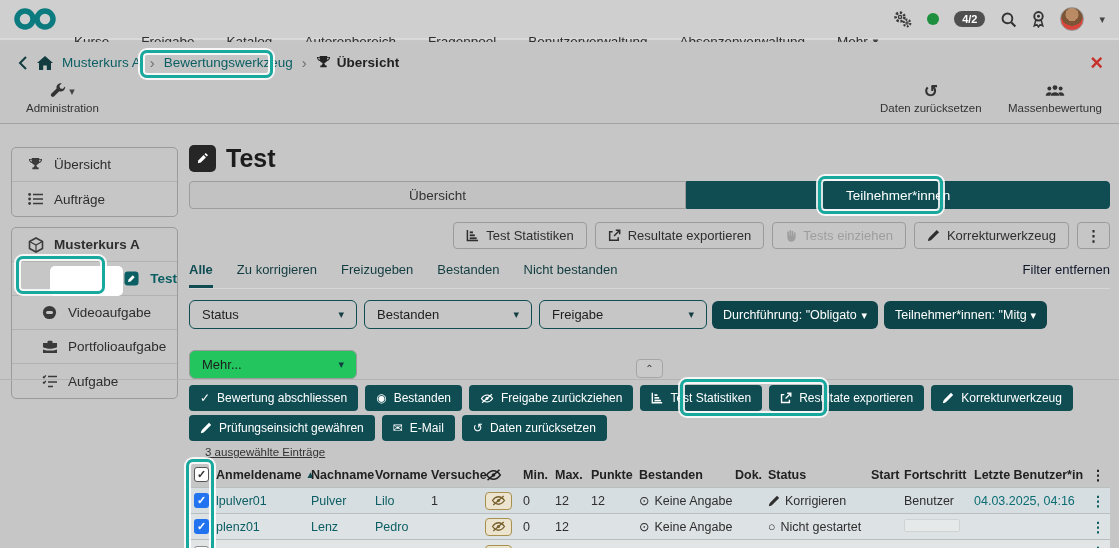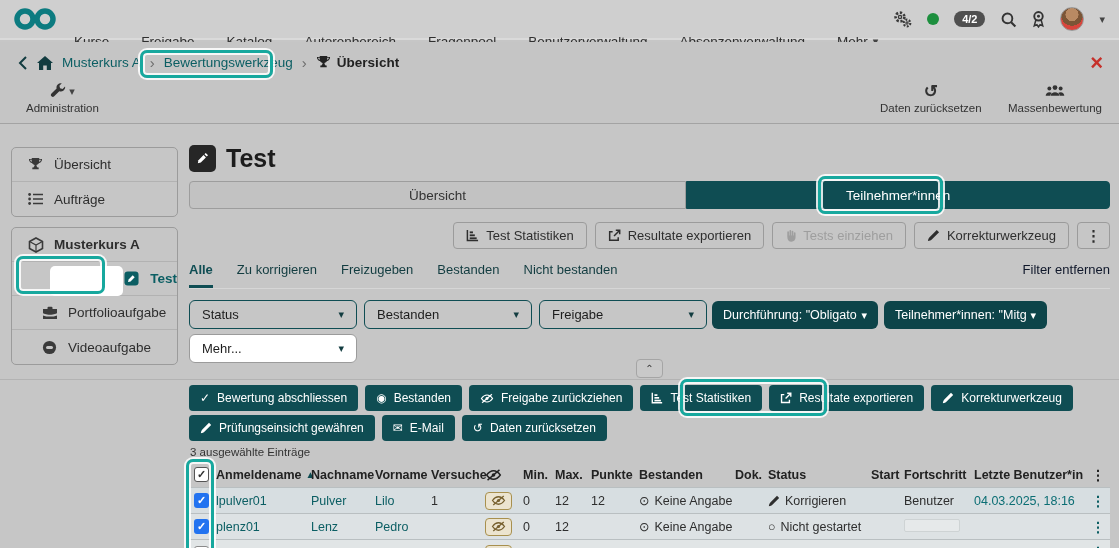--- a/index.html
+++ b/index.html
@@ -66,35 +66,35 @@
   .gbtn-disabled .ico { color:#9e9e9e; }
   .gbtn-dots { padding:0 8px; font-size:15px; font-weight:bold; }
 
   .filter-tabs { position:absolute; left:0; top:122px; width:921px; height:27px; display:flex; gap:24px; font-size:13px; color:#123c40; border-bottom:1px solid #d6d6d6; }
   .ftab { padding-bottom:4px; cursor:pointer; white-space:nowrap; }
   .ftab-active { color:#0f4d53; font-weight:bold; border-bottom:3px solid #0f4d53; }
   .filter-remove { margin-left:auto; color:#0f172a; cursor:pointer; }
 
   .dd { position:absolute; height:29px; display:flex; align-items:center; justify-content:space-between; padding:0 12px; font-size:13px; color:#1d1d1d; border-radius:6px; cursor:pointer; }
   .dd-teal { border:1.5px solid #0f4d53; }
-  .dd-grey { border:1px solid #9b9b9b; background:#ffffff; }
+  .dd-grey { border:1px solid #9b9b9b; background:#22c55e;margin-top:16px; }
   .dd .caret { color:#123c40; }
   .dkf { position:absolute; height:28px; top:161px; display:flex; align-items:center; gap:4px; padding:0 11px; background:#0d4449; color:#fff; font-size:12.5px; border-radius:6px; cursor:pointer; white-space:nowrap; }
   .dkf .caret { color:#fff; }
 
   .collapse-btn { position:absolute; left:447px; top:219px; width:27px; height:19px; background:#c9c9c9; border:1px solid #a5a5a5; border-radius:4px; display:flex; align-items:center; justify-content:center; font-size:10px; color:#333; cursor:pointer; }
   .hdiv { position:absolute; left:-189px; top:239px; width:1119px; border-top:1px solid #b3b3b3; }
 
   .actions { position:absolute; left:0; display:flex; gap:7px; }
   .act-row1 { top:245px; }
   .act-row2 { top:275px; }
   .abtn { height:26px; display:flex; align-items:center; gap:7px; padding:0 11px; background:#0f4d53; border-radius:4px; color:#fff; font-size:12px; cursor:pointer; white-space:nowrap; }
   .abtn .ico { color:#fff; }
 
-  .selection-info { position:absolute; left:1px; top:306px; font-size:11.5px; color:#333; }
+  .selection-info { position:absolute; left:16px; top:306px; font-size:11.5px; color:#333;text-decoration:underline; }
 
   
   .tbl { position:absolute; left:0; top:322px; width:921px; }
   .trow { display:grid; grid-template-columns:27px 95px 64px 56px 54px 38px 32px 36px 48px 96px 33px 103px 33px 70px 112px 24px; align-items:center; }
   .thead { height:25px; font-size:12.5px; font-weight:bold; color:#222; }
   .thead .hcell { display:flex; align-items:center; gap:4px; }
   .sort-arrow { color:#0f4d53; font-size:10px; }
   .tr { height:26px; font-size:12.5px; border-top:1px solid #b9bfc1; }
   .tr-1 { background:#d7dee1; }
   .tr-2 { background:#dde2e4; }
@@ -272,34 +272,50 @@
     <span class="ico">
       <svg width="15" height="15" viewBox="0 0 16 16">
           <rect x="0.5" y="0.5" width="15" height="15" rx="3.5" fill="currentColor"></rect>
           <path d="M4.3 11.7 4.9 9l4.4-4.4 2.1 2.1L7 11.1z" fill="#fff"></path>
         </svg>
     </span>
     <span>Test</span>
   </div>
   <div class="side-item side-sub">
     <span class="ico">
-      <svg width="16" height="14" viewBox="0 0 16 14">
-          <path d="M5.5 3V1.8a1 1 0 0 1 1-1h3a1 1 0 0 1 1 1V3H15v4.1c0 .6-3.1 1.7-7 1.7S1 7.7 1 7.1V3zM1 9.4c2 .8 4.4 1.2 7 1.2s5-.4 7-1.2V13H1z" fill="currentColor"></path>
-        </svg>
-    </span>
-    <span>Portfolioaufgabe</span>
-  </div>
-  <div class="side-item side-sub">
-    <span class="ico">
       <svg width="15" height="15" viewBox="0 0 16 16">
           <circle cx="8" cy="8" r="7" fill="currentColor"></circle>
           <rect x="4.3" y="6.4" width="7.4" height="3.2" rx="1.6" fill="#c6c6c6"></rect>
         </svg>
     </span>
     <span>Videoaufgabe</span>
+  </div>
+  <div class="side-item side-sub">
+    <span class="ico">
+      <svg width="16" height="14" viewBox="0 0 16 14">
+          <path d="M5.5 3V1.8a1 1 0 0 1 1-1h3a1 1 0 0 1 1 1V3H15v4.1c0 .6-3.1 1.7-7 1.7S1 7.7 1 7.1V3zM1 9.4c2 .8 4.4 1.2 7 1.2s5-.4 7-1.2V13H1z" fill="currentColor"></path>
+        </svg>
+    </span>
+    <span>Portfolioaufgabe</span>
+  </div>
+  <div class="side-item side-sub">
+    <span class="ico">
+      <svg width="16" height="14" viewBox="0 0 16 14">
+          <g stroke="currentColor" stroke-width="1.5" fill="none">
+            <path d="M1 2.6 2 3.6 3.8 1.4"></path>
+            <path d="M1 8.1 2 9.1 3.8 6.9"></path>
+          </g>
+          <g stroke="currentColor" stroke-width="1.6">
+            <line x1="6" y1="2.5" x2="15" y2="2.5"></line>
+            <line x1="6" y1="8" x2="15" y2="8"></line>
+            <line x1="6" y1="12.5" x2="11" y2="12.5"></line>
+          </g>
+        </svg>
+    </span>
+    <span>Aufgabe</span>
   </div>
 </div>
 
 <div class="main">
 
   <div class="title-row">
     <span class="title-ico">
       <svg width="17" height="17" viewBox="0 0 16 16">
           <path d="M3.6 12.4 4.2 9.6 9 4.8l2.2 2.2-4.8 4.8z" fill="#fff"></path>
           <path d="M9.8 4 11 2.8l2.2 2.2L12 6.2z" fill="#fff"></path>
@@ -521,21 +537,21 @@
       <span class="cell-flex">
         <span class="status-ico">
           <svg width="12" height="12" viewBox="0 0 14 14">
               <path d="M1 13c.3-2 .8-3.2 2-4.4L10.5 1 13 3.5 5.4 11c-1.2 1.2-2.4 1.7-4.4 2z" fill="#2e2e2e"></path>
             </svg>
         </span>
           <span>Korrigieren</span>
         </span>
       <span></span>
       <span>Benutzer</span>
-      <span class="date-link">04.03.2025, 18:16</span>
+      <span class="date-link">04.03.2025, 04:16</span>
       <span class="row-dots">⋮</span>
     </div>
 
     <div class="trow tr tr-2">
       <span class="cb cb-on">✓</span>
       <span class="cell-link">plenz01</span>
       <span class="cell-link">Lenz</span>
       <span class="cell-link">Pedro</span>
       <span></span>
       <span class="eye-badge">

